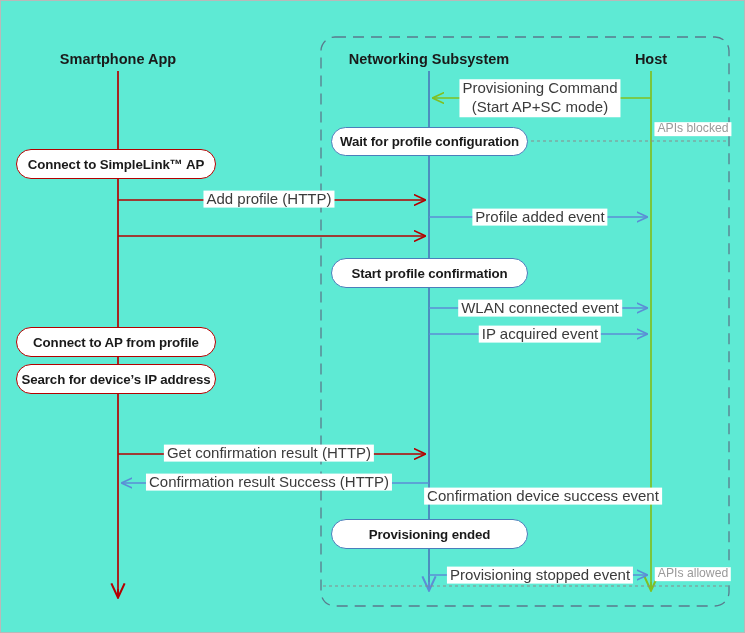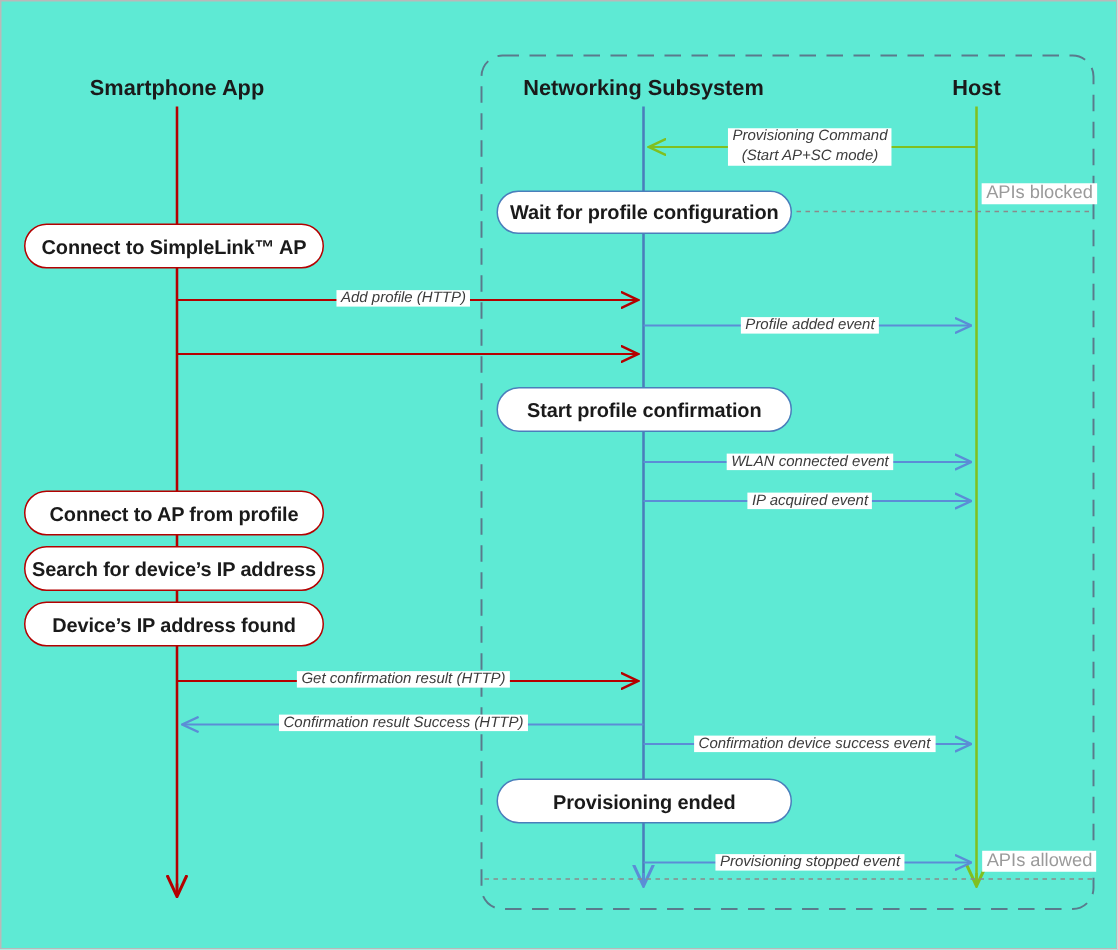--- a/index.html
+++ b/index.html
@@ -33,27 +33,26 @@
     text-align: center;
   }
   .actor-title {
     font-size: 14.5px;
     font-weight: bold;
     color: #1a1a1a;
     transform: translateX(-50%);
     text-align: center;
   }
   .msg {
-    font-size: 10px;
+    font-size: 15px;
     color: #3b3b3b;
     background: #ffffff;
     padding: 0 3px;
     transform: translate(-50%, -50%);
     text-align: center;
-    font-style: italic;
   }
   .msg.two-line {
     line-height: 1.25;
   }
   .note {
     font-size: 12.2px;
     color: #9a9a9a;
     background: #ffffff;
     padding: 0 3px;
     transform: translate(-50%, -50%);
@@ -140,16 +139,15 @@
   <div class="lbl msg" style="left:539px; top:574px;">Provisioning stopped event</div>
 
   <div class="lbl note" style="left:692px; top:128px;">APIs blocked</div>
   <div class="lbl note" style="left:692px; top:573px;">APIs allowed</div>
 
   <div class="rbox red" style="left:15px; top:148px; width:200px; height:30px;">Connect to SimpleLink™ AP</div>
   <div class="rbox blue" style="left:330px; top:126px; width:197px; height:29px;">Wait for profile configuration</div>
   <div class="rbox blue" style="left:330px; top:257px; width:197px; height:30px;">Start profile confirmation</div>
   <div class="rbox red" style="left:15px; top:326px; width:200px; height:30px;">Connect to AP from profile</div>
   <div class="rbox red" style="left:15px; top:363px; width:200px; height:30px;">Search for device’s IP address</div>
-  <div class="rbox red" style="left:15px; top:400px; width:200px; height:30px;">Device’s IP address found</div>
   <div class="rbox blue" style="left:330px; top:518px; width:197px; height:30px;">Provisioning ended</div>
 
 </div>
 
 </body></html>

